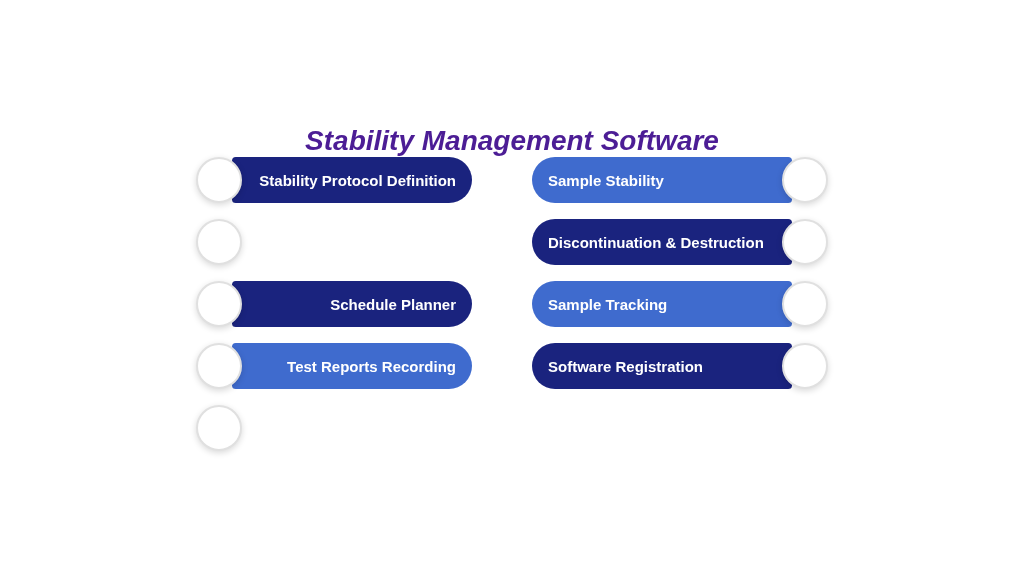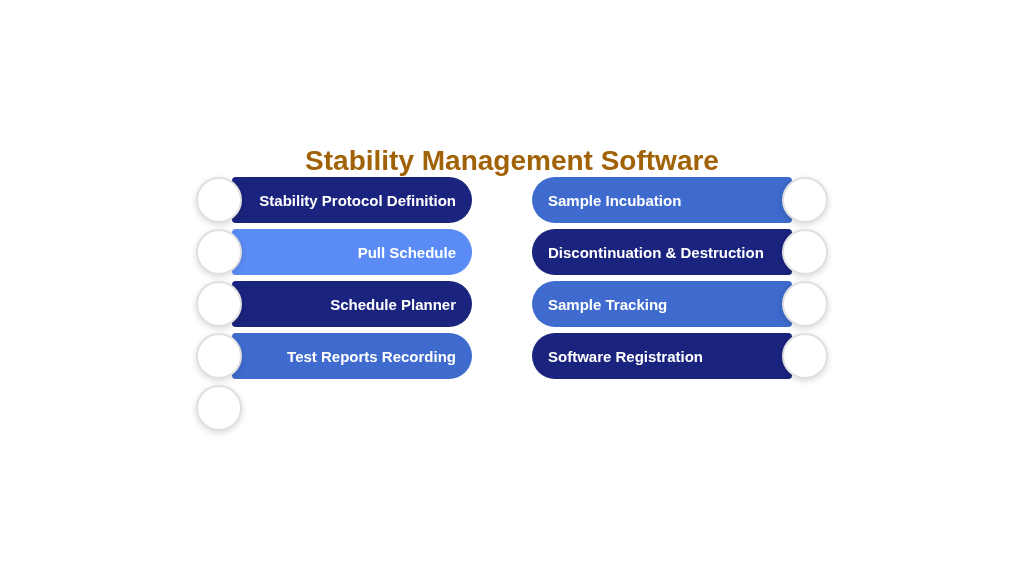--- a/index.html
+++ b/index.html
@@ -12,34 +12,35 @@
       display: flex;
       flex-direction: column;
       align-items: center;
       justify-content: center;
       overflow: hidden;
     }
 
     .page-title {
       font-size: 28px;
       font-weight: bold;
-      color: #a16207;
+      color: #4c1d95;
       text-align: center;
+      font-style: italic;
     }
 
     .content-area {
       display: flex;
       gap: 60px;
       align-items: flex-start;
     }
 
     .column {
       display: flex;
       flex-direction: column;
-      gap: 6px;
+      gap: 16px;
     }
 
     
     .left-column .item {
       display: flex;
       align-items: center;
       position: relative;
     }
 
     .left-column .item .circle {
@@ -127,23 +128,20 @@
 
   <div class="column left-column" id="left-col">
       <div class="item">
         <div class="circle"></div>
         <div class="bar dark-blue">
           <span>Stability Protocol Definition</span>
         </div>
       </div>
       <div class="item">
         <div class="circle"></div>
-        <div class="bar light-blue">
-          <span>Pull Schedule</span>
-        </div>
       </div>
       <div class="item">
         <div class="circle"></div>
         <div class="bar dark-blue">
           <span>Schedule Planner</span>
         </div>
       </div>
       <div class="item">
         <div class="circle"></div>
         <div class="bar mid-blue">
@@ -151,21 +149,21 @@
         </div>
       </div>
       <div class="item">
         <div class="circle"></div>
       </div>
     </div>
 
   <div class="column right-column" id="right-col">
       <div class="item">
         <div class="bar mid-blue">
-          <span>Sample Incubation</span>
+          <span>Sample Stability</span>
         </div>
         <div class="circle"></div>
       </div>
       <div class="item">
         <div class="bar dark-blue">
           <span>Discontinuation &amp; Destruction</span>
         </div>
         <div class="circle"></div>
       </div>
       <div class="item">

